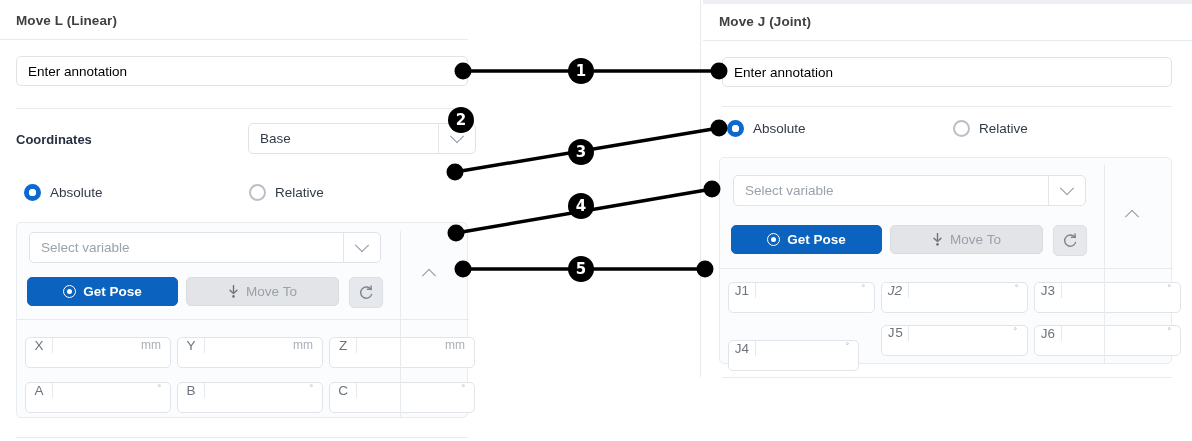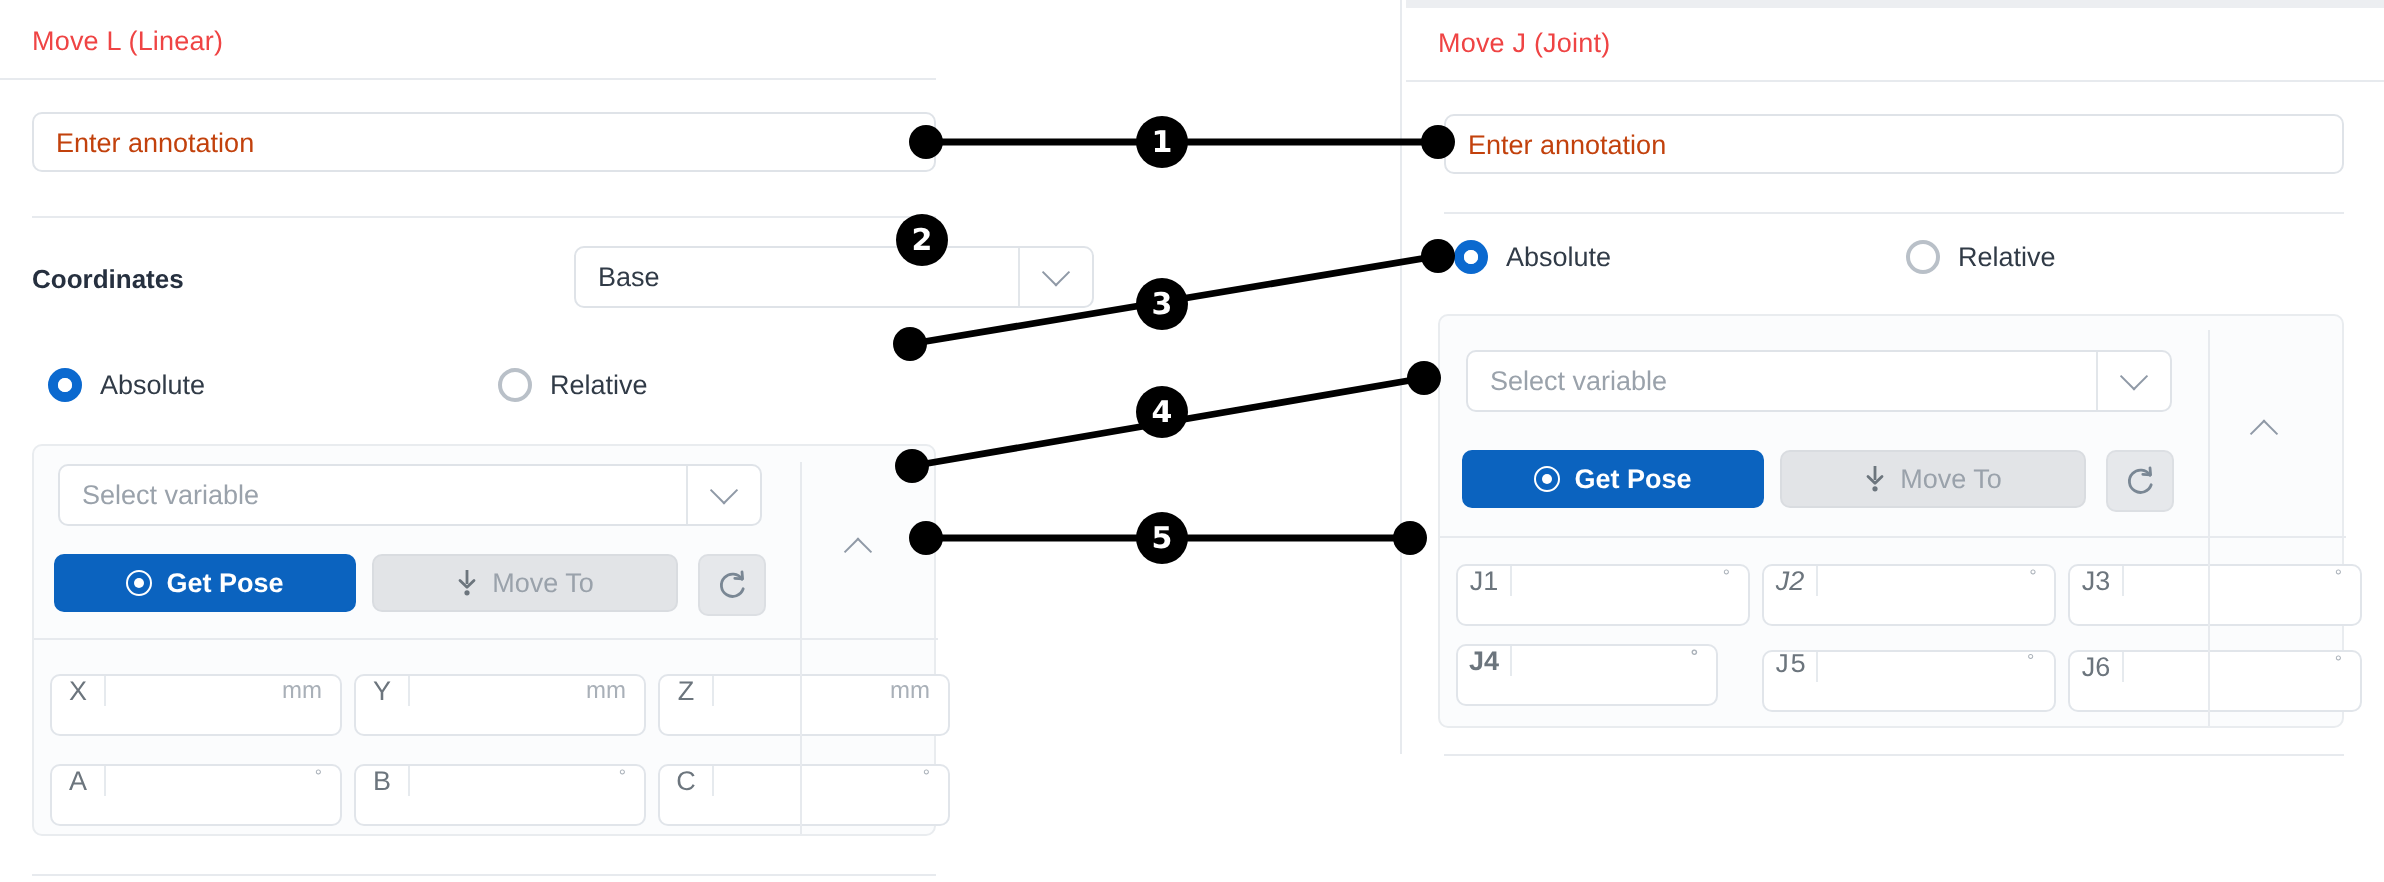--- a/index.html
+++ b/index.html
@@ -15,43 +15,43 @@
     position: relative;
     width: 1192px;
     height: 441px;
     overflow: hidden;
     background: #ffffff;
   }
 
   
   .panel-title {
     font-size: 13.5px;
-    font-weight: normal;
-    color: #ef4444;
+    font-weight: bold;
+    color: #404040;
     letter-spacing: 0.1px;
   }
   .hrule {
     background: #e7eaee;
     height: 1px;
     width: 100%;
   }
 
   .field {
     box-sizing: border-box;
     border: 1px solid #dfe3e8;
     border-radius: 5px;
     background: #ffffff;
     font-size: 13.5px;
     color: #6c757d;
     display: flex;
     align-items: center;
   }
   .field .ph {
     padding-left: 11px;
-    color: #c2410c;
+    color: #000000;
     font-size: 13.5px;
   }
 
   
   .select {
     box-sizing: border-box;
     border: 1px solid #dfe3e8;
     border-radius: 5px;
     background: #fff;
     display: flex;
@@ -246,21 +246,21 @@
     <div class="hrule" style="position:absolute;left:0;top:39px;width:468px;"></div>
 
     <div class="field" style="position:absolute;left:16px;top:56px;width:452px;height:30px;">
       <span class="ph">Enter annotation</span>
     </div>
 
     <div class="hrule" style="position:absolute;left:16px;top:108px;width:452px;"></div>
 
     <div style="position:absolute;left:16px;top:132px;font-size:13px;font-weight:bold;color:#26303f;">Coordinates</div>
 
-    <div class="select" style="position:absolute;left:248px;top:123px;width:260px;height:31px;margin-left:39px;">
+    <div class="select" style="position:absolute;left:248px;top:123px;width:228px;height:31px;">
       <div class="sel-val">Base</div>
       <div class="sel-caret">
         <i class="chev down"></i>
       </div>
     </div>
 
     <div class="radio-row" style="position:absolute;left:24px;top:184px;">
       <span class="radio checked"></span>
       <span class="radio-label">Absolute</span>
     </div>
@@ -399,21 +399,21 @@
       </div>
       <div class="nfield" style="position:absolute;left:161px;top:124px;width:147px;height:31px;font-style:italic;">
         <div class="nlabel">J2</div>
         <div class="nbody deg">°</div>
       </div>
       <div class="nfield" style="position:absolute;left:314px;top:124px;width:147px;height:31px;">
         <div class="nlabel">J3</div>
         <div class="nbody deg">°</div>
       </div>
 
-      <div class="nfield" style="position:absolute;left:8px;top:164px;width:131px;height:31px;font-weight:bold;">
+      <div class="nfield" style="position:absolute;left:8px;top:182px;width:131px;height:31px;">
         <div class="nlabel">J4</div>
         <div class="nbody deg">°</div>
       </div>
       <div class="nfield" style="position:absolute;left:161px;top:167px;width:147px;height:31px;font-family:Liberation Mono, monospace;">
         <div class="nlabel">J5</div>
         <div class="nbody deg">°</div>
       </div>
       <div class="nfield" style="position:absolute;left:314px;top:167px;width:147px;height:31px;">
         <div class="nlabel">J6</div>
         <div class="nbody deg">°</div>

